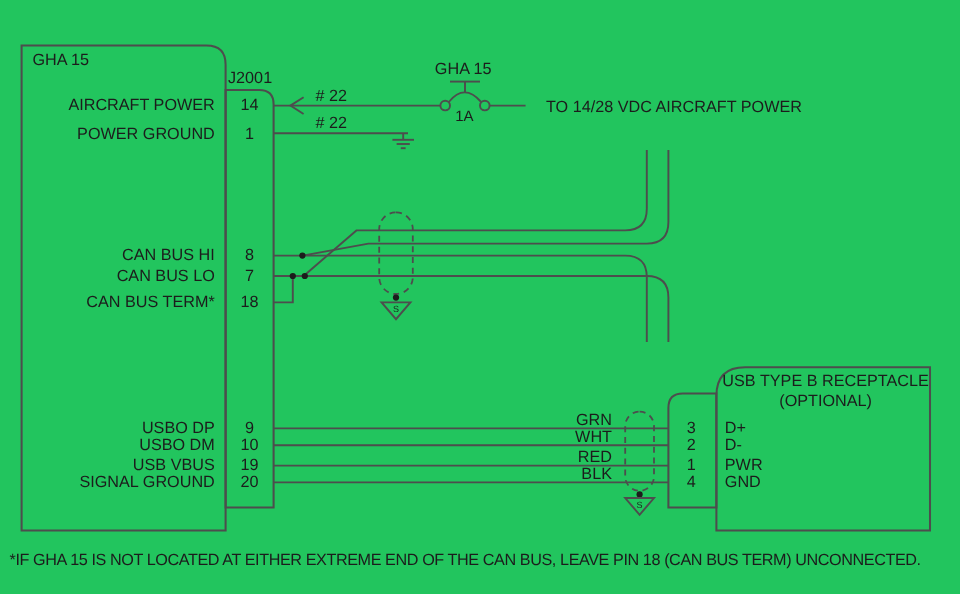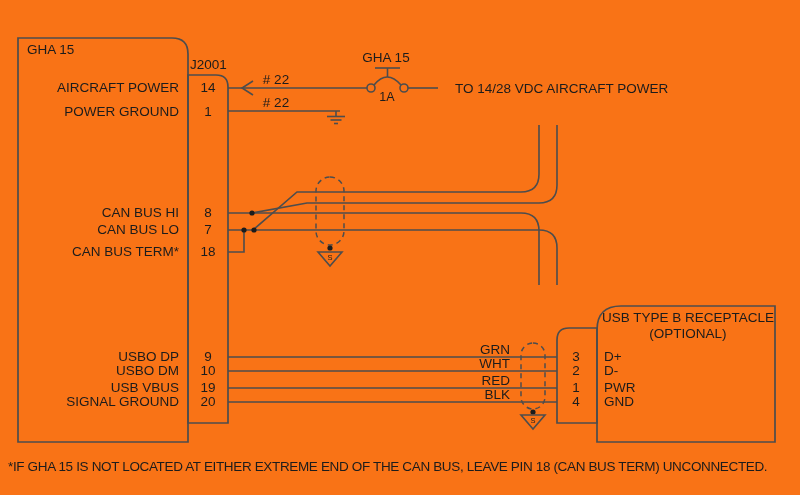--- a/index.html
+++ b/index.html
@@ -1,16 +1,16 @@
 <!DOCTYPE html>
 <html><head>
 <meta charset="utf-8">
 <style>
   html,body{margin:0;padding:0;background:#ffffff;}
-  .page{width:800px;height:495px;background:#f97316;position:relative;
+  .page{width:800px;height:495px;background:#22c55e;position:relative;
         font-family:"Liberation Sans", sans-serif;}
   svg text{font-family:"Liberation Sans", sans-serif;fill:#1c1c1c;}
   .lbl{font-size:13.5px;}
   .pin{font-size:13.5px;}
   .small{font-size:12.5px;}
   .shield-s{font-size:7.5px;}
   .note-text{font-size:13.5px;letter-spacing:-0.35px;}
   .wire{stroke:#4d4d4d;stroke-width:1.6;fill:none;}
   .boxline{stroke:#4d4d4d;stroke-width:1.7;fill:none;}
   .dashed{stroke:#4d4d4d;stroke-width:1.5;fill:none;stroke-dasharray:5 4;}

